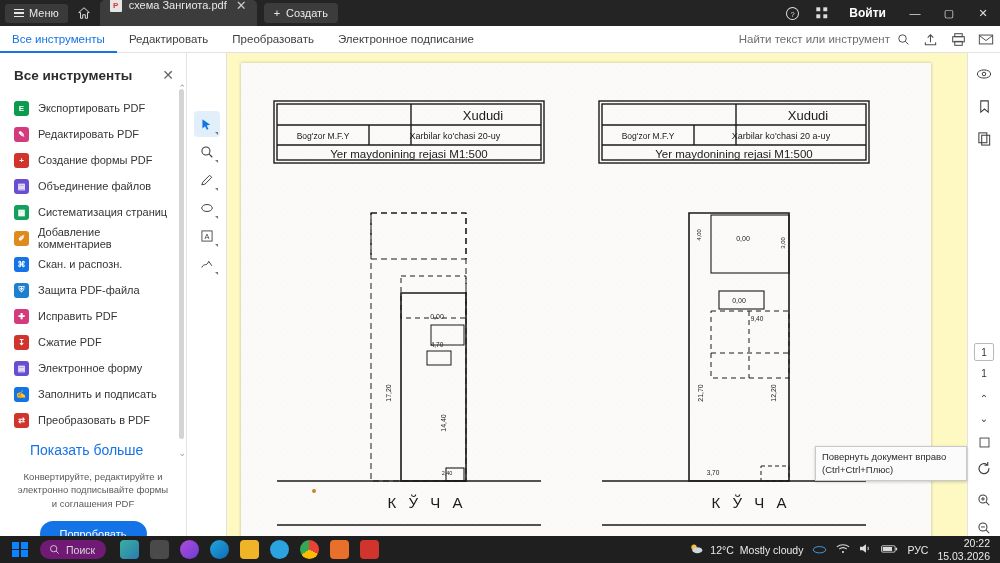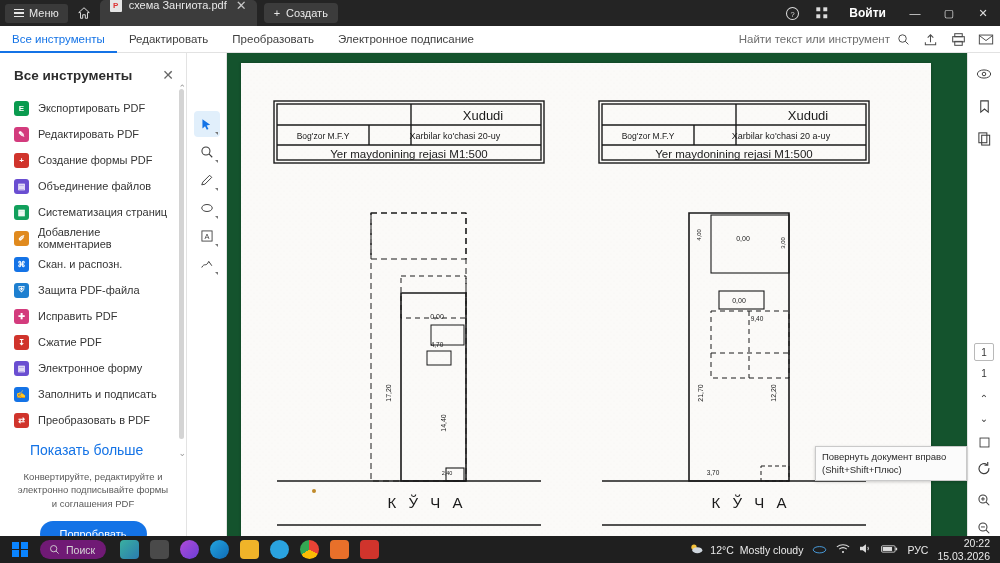--- a/index.html
+++ b/index.html
@@ -125,21 +125,21 @@
     justify-content: center; border-radius: 4px; color: #3c3c3c; position: relative;
   }
   .rail .rbtn.active { background: #e1effb; color: #1473e6; }
   .rail .rbtn .caret {
     position: absolute; right: 2px; bottom: 2px; width: 0; height: 0;
     border-left: 3px solid transparent; border-top: 3px solid #777;
   }
 
   
   .docarea {
-    flex: 1; background: #14532d; position: relative; overflow: hidden; padding-left: 33px;
+    flex: 1; background: #fef9c3; position: relative; overflow: hidden; padding-left: 33px;
   }
   .page {
     position: absolute; left: 14px; top: 10px; width: 690px; height: 492px;
     background: #fbfaf8; box-shadow: 0 0 3px rgba(0,0,0,0.25);
   }
   .scan { position: absolute; inset: 0; }
   .hscroll {
     position: absolute; left: 0; right: 0; bottom: 0; height: 10px; background: #f1f1f1;
   }
   .hscroll .thumb {
@@ -525,21 +525,21 @@
           <circle cx="6.8" cy="6.8" r="4.6" fill="none" stroke="#3d3d3d" stroke-width="1.2"></circle>
           <line x1="10.2" y1="10.2" x2="14" y2="14" stroke="#3d3d3d" stroke-width="1.2"></line>
           <line x1="4.6" y1="6.8" x2="9" y2="6.8" stroke="#3d3d3d" stroke-width="1.1"></line>
         </svg>
     </div>
   </div>
 </div>
 
 <div class="tooltip">
   <div>Повернуть документ вправо</div>
-  <div>(Shift+Shift+Плюс)</div>
+  <div>(Ctrl+Ctrl+Плюс)</div>
 </div>
 
 <div class="taskbar">
   <div class="tb-start">
     <span class="win-logo">
         <i></i>
         <i></i>
         <i></i>
         <i></i>
       </span>

